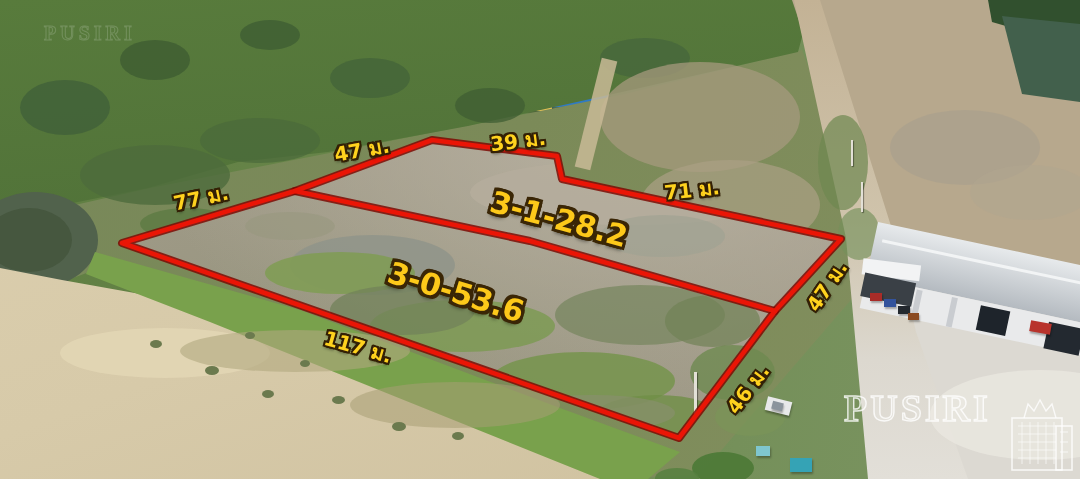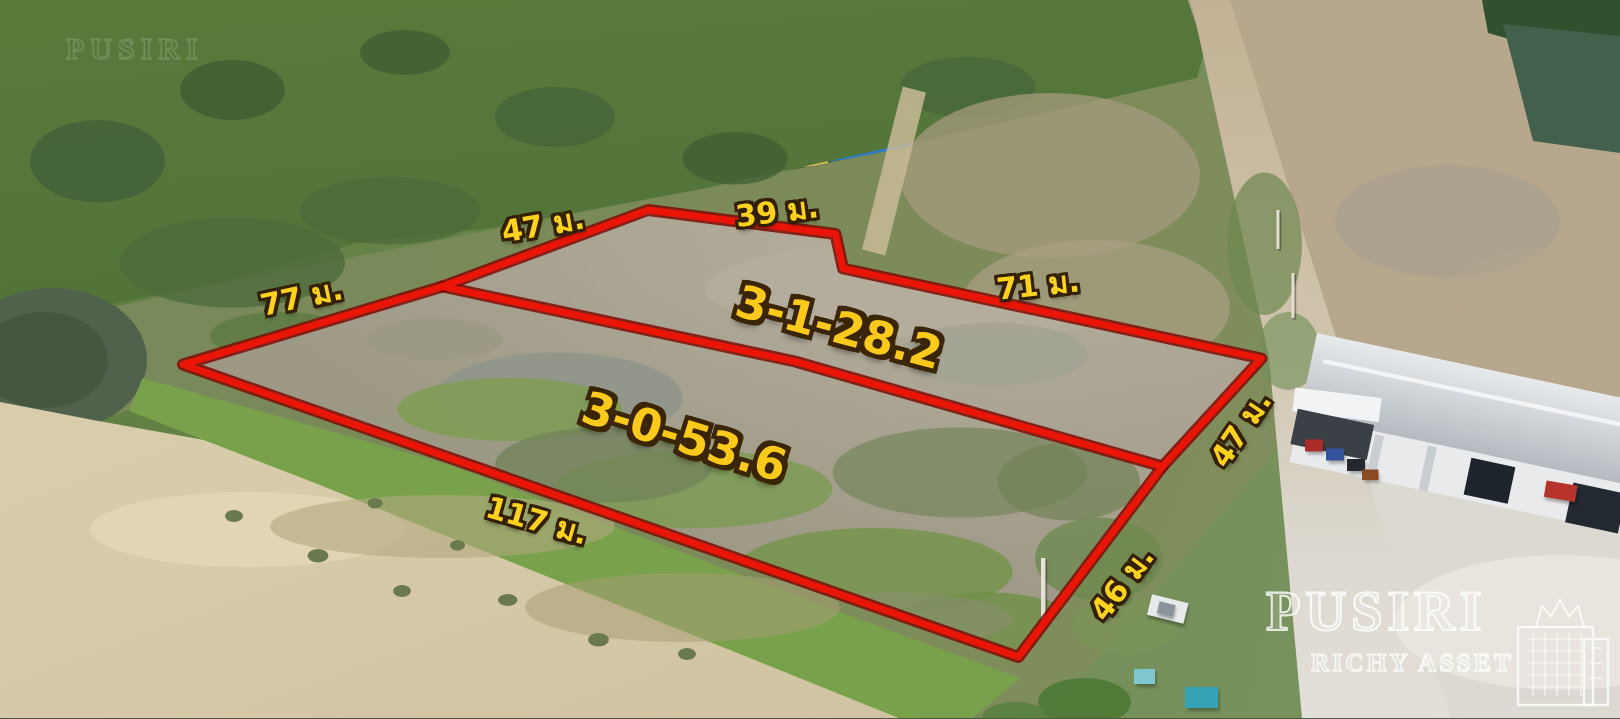--- a/index.html
+++ b/index.html
@@ -184,21 +184,20 @@
   <div class="dim" style="left:748px;top:389px;transform:translate(-50%,-50%) rotate(-53deg);">46 ม.</div>
   <div class="dim" style="left:358px;top:347px;transform:translate(-50%,-50%) rotate(16deg);">117 ม.</div>
 
   <div class="area-label" style="left:559px;top:219px;transform:translate(-50%,-50%) rotate(15deg);">3-1-28.2</div>
   <div class="area-label" style="left:456px;top:292px;transform:translate(-50%,-50%) rotate(17deg);">3-0-53.6</div>
 
   <span class="wm-faint">PUSIRI</span>
 
   <div class="wm">
     <span class="wm-title">PUSIRI</span>
-    <span class="wm-sub">RICHY ASSET</span>
     <svg style="position:absolute;left:166px;top:6px;" width="80" height="84" viewBox="0 0 80 84" fill="none" stroke="rgba(255,255,255,0.78)" stroke-width="1.6">
       <rect x="14" y="26" width="50" height="52"></rect>
       <rect x="58" y="34" width="16" height="44"></rect>
       <path d="M26 26 L30 12 L36 19 L42 8 L48 19 L54 12 L58 26" stroke-width="1.4"></path>
       <path d="M20 34 H58 M20 42 H58 M20 50 H58 M20 58 H58 M20 66 H58 M24 30 V72 M32 30 V72 M40 30 V72 M48 30 V72 M56 30 V72" stroke-width="0.8"></path>
       <path d="M62 40 H70 M62 50 H70 M62 60 H70" stroke-width="0.9"></path>
     </svg>
   </div>
 
 </div>

